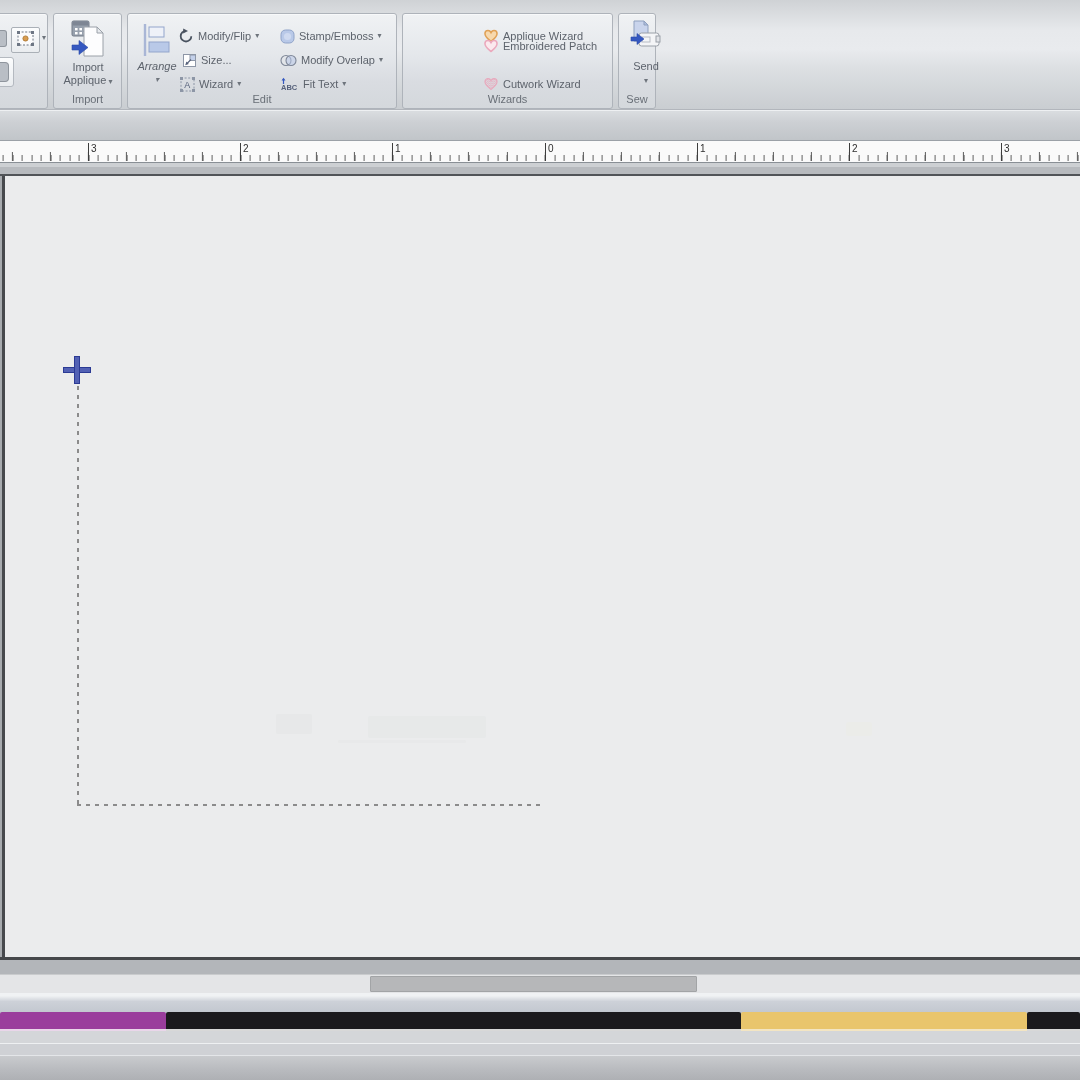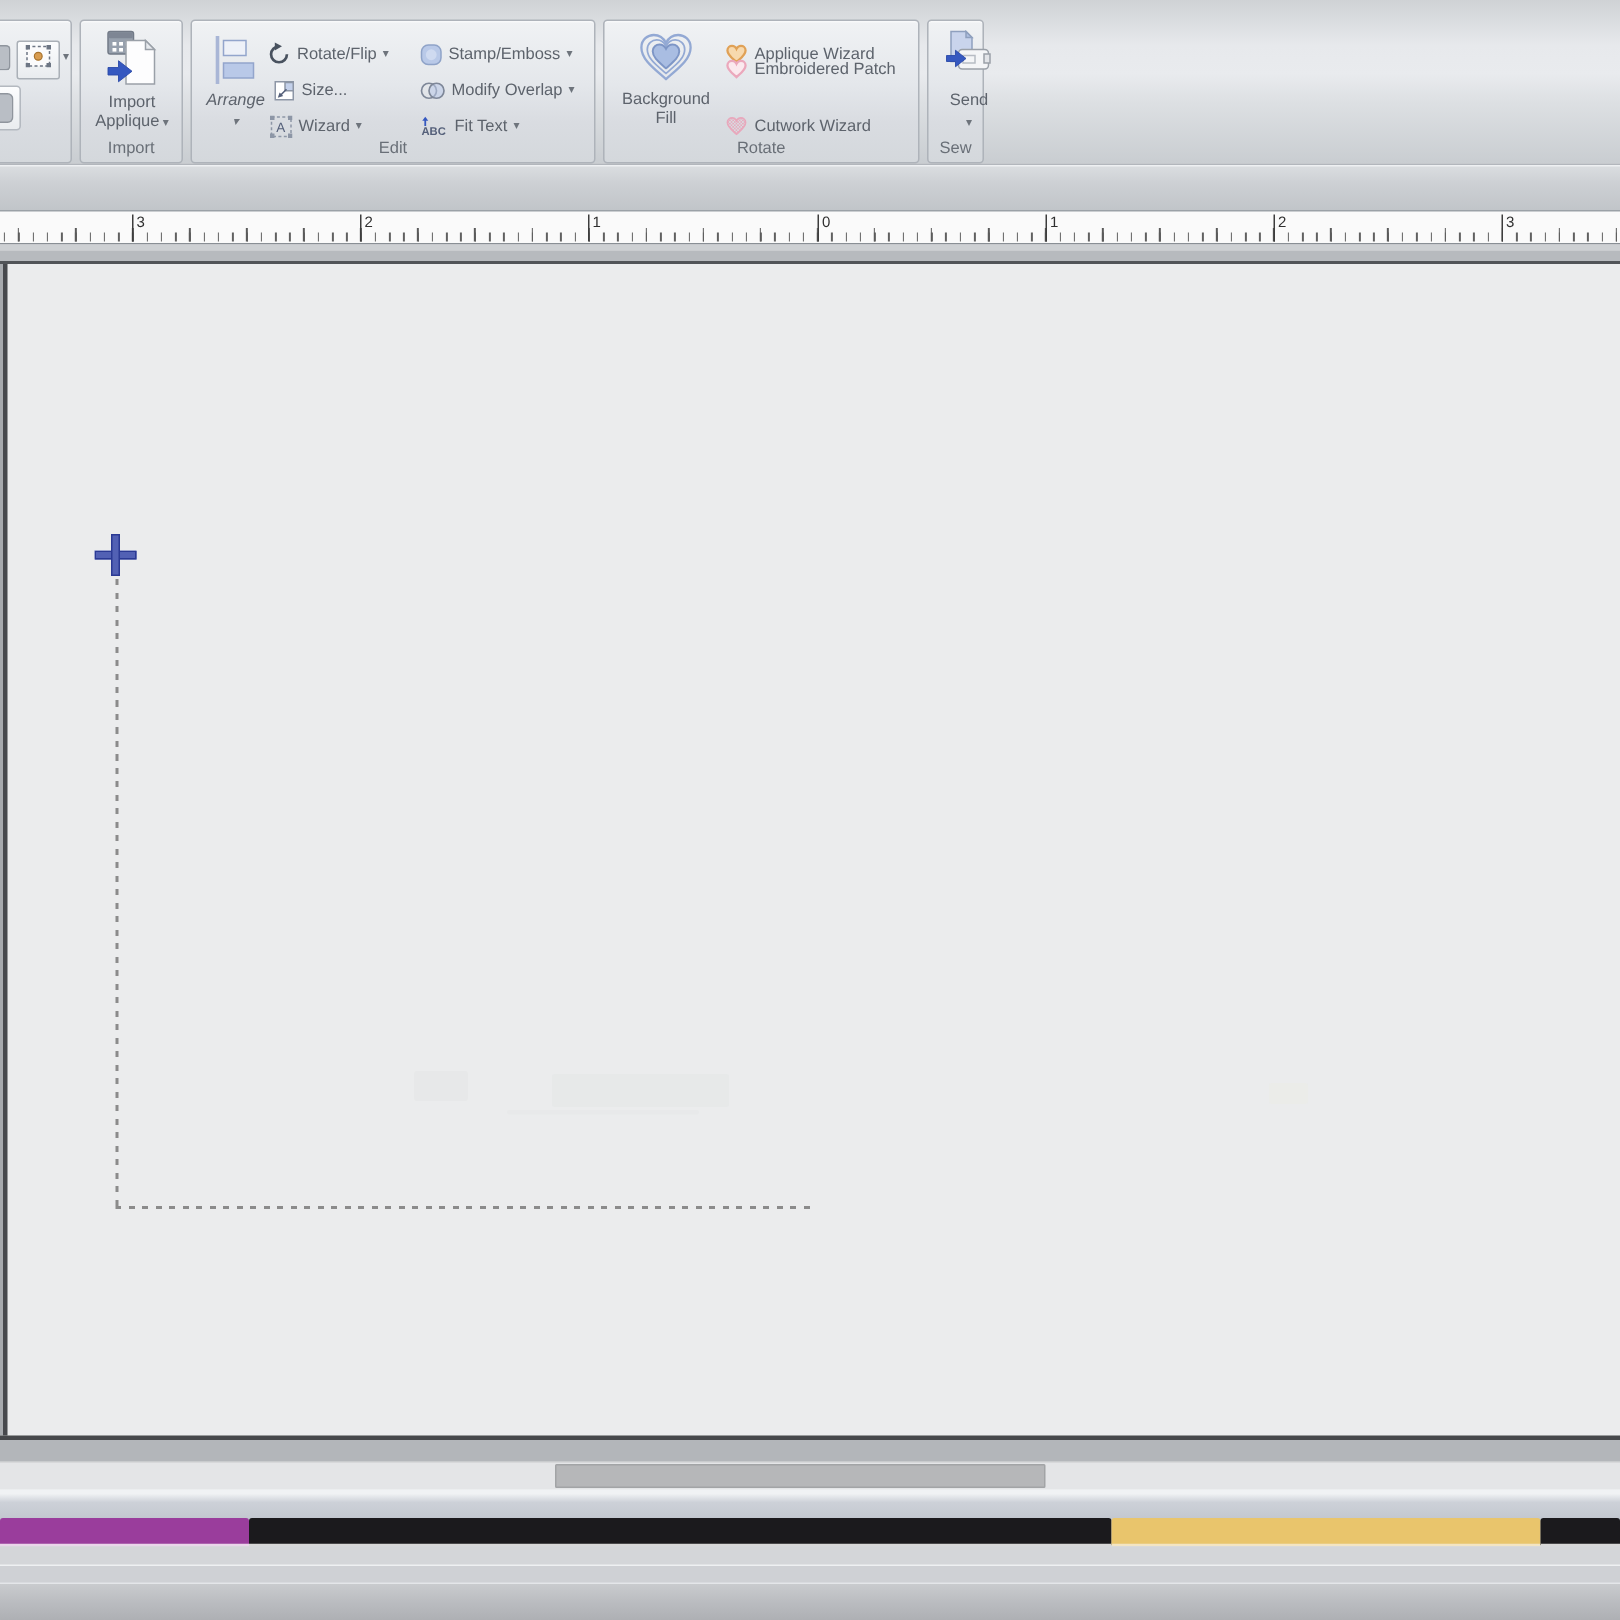--- a/index.html
+++ b/index.html
@@ -152,21 +152,21 @@
         <span class="chev" style="margin-top:3px;">▾</span>
       </div>
 
       <div class="rrow" style="left:50px;top:10px;">
         <span class="icon">
           <svg width="16" height="16" viewBox="0 0 16 16">
             <path d="M13.3 8.2 A5.3 5.3 0 1 1 8 2.9" fill="none" stroke="#49525f" stroke-width="1.8"></path>
             <path d="M5.2 0.4 L10 2.9 L5.2 5.6 Z" fill="#49525f"></path>
           </svg>
         </span>
-        <span>Rotate/Flip</span>
+        <span>Modify/Flip</span>
         <span class="chev">▾</span>
       </div>
       <div class="rrow" style="left:54px;top:34px;">
         <span class="icon">
           <svg width="15" height="15" viewBox="0 0 15 15">
             <rect x="1.5" y="1.5" width="12" height="12" fill="#ffffff" stroke="#8d96a6"></rect>
             <rect x="8" y="2" width="5.5" height="5.5" fill="#c3d0ea" stroke="#8d96a6"></rect>
             <path d="M9 6.5 L5 10.5" stroke="#55607a" stroke-width="1.1"></path>
             <path d="M3.2 12.2 l1.2 -3.6 2.4 2.4 z" fill="#55607a"></path>
           </svg>
@@ -217,33 +217,20 @@
           </svg>
         </span>
         <span>Fit Text</span>
         <span class="chev">▾</span>
       </div>
 
       <div class="rgroup-label">Edit</div>
     </div>
 
     <div class="rgroup" style="left:402px; width:211px;">
-      <div class="bigbtn" style="left:5px;top:5px;width:72px;">
-        <span class="icon">
-          <svg width="42" height="38" viewBox="0 0 24 22">
-            <g fill="none" stroke="#93a9d4" stroke-width="0.9">
-              <path d="M12 19.5 C7.5 15.5 2.5 12 2.5 7.3 C2.5 4.2 5 2.5 7.3 2.5 C9.3 2.5 11 3.6 12 5.6 C13 3.6 14.7 2.5 16.7 2.5 C19 2.5 21.5 4.2 21.5 7.3 C21.5 12 16.5 15.5 12 19.5 Z"></path>
-              <path transform="translate(12,10.5) scale(0.76) translate(-12,-10.5)" d="M12 19.5 C7.5 15.5 2.5 12 2.5 7.3 C2.5 4.2 5 2.5 7.3 2.5 C9.3 2.5 11 3.6 12 5.6 C13 3.6 14.7 2.5 16.7 2.5 C19 2.5 21.5 4.2 21.5 7.3 C21.5 12 16.5 15.5 12 19.5 Z"></path>
-            </g>
-            <path transform="translate(12,10.5) scale(0.54) translate(-12,-10.5)" d="M12 19.5 C7.5 15.5 2.5 12 2.5 7.3 C2.5 4.2 5 2.5 7.3 2.5 C9.3 2.5 11 3.6 12 5.6 C13 3.6 14.7 2.5 16.7 2.5 C19 2.5 21.5 4.2 21.5 7.3 C21.5 12 16.5 15.5 12 19.5 Z" fill="#a9bde2" stroke="#7e96c6" stroke-width="1.4"></path>
-          </svg>
-        </span>
-        <span class="lbl">Background</span>
-        <span class="lbl">Fill</span>
-      </div>
 
       <div class="rrow" style="left:80px;top:10px;">
         <span class="icon">
           <svg width="16" height="14" viewBox="0 0 24 22">
             <path d="M12 19.5 C7.5 15.5 2.5 12 2.5 7.3 C2.5 4.2 5 2.5 7.3 2.5 C9.3 2.5 11 3.6 12 5.6 C13 3.6 14.7 2.5 16.7 2.5 C19 2.5 21.5 4.2 21.5 7.3 C21.5 12 16.5 15.5 12 19.5 Z" fill="#f7d9ae" stroke="#e0a156" stroke-width="2.4"></path>
           </svg>
         </span>
         <span>Applique Wizard</span>
       </div>
       <div class="rrow" style="left:80px;top:20px;">
@@ -261,21 +248,21 @@
               <pattern id="lattice" width="3.4" height="3.4" patternUnits="userSpaceOnUse">
                 <path d="M0 3.4 L3.4 0 M0 0 L3.4 3.4" stroke="#e8a8bc" stroke-width="0.8"></path>
               </pattern>
             </defs>
             <path d="M12 19.5 C7.5 15.5 2.5 12 2.5 7.3 C2.5 4.2 5 2.5 7.3 2.5 C9.3 2.5 11 3.6 12 5.6 C13 3.6 14.7 2.5 16.7 2.5 C19 2.5 21.5 4.2 21.5 7.3 C21.5 12 16.5 15.5 12 19.5 Z" fill="url(#lattice)" stroke="#e8a8bc" stroke-width="1.8"></path>
           </svg>
         </span>
         <span>Cutwork Wizard</span>
       </div>
 
-      <div class="rgroup-label">Rotate</div>
+      <div class="rgroup-label">Wizards</div>
     </div>
 
     <div class="rgroup" style="left:618px; width:38px;">
       <div class="bigbtn" style="left:4px;top:6px;width:46px;">
         <span class="icon">
           <svg width="32" height="34" viewBox="0 0 32 34">
             <path d="M4 1 h10 l4 4 v16 h-14 z" fill="#c9d4ec" stroke="#8fa0be"></path>
             <path d="M14 1 v4 h4 z" fill="#aebfe0" stroke="#8fa0be"></path>
             <rect x="9" y="13" width="20" height="13" rx="2.5" fill="#f4f5f7" stroke="#9aa0a8"></rect>
             <rect x="26" y="16" width="4" height="6" fill="#e2e4e8" stroke="#9aa0a8"></rect>

